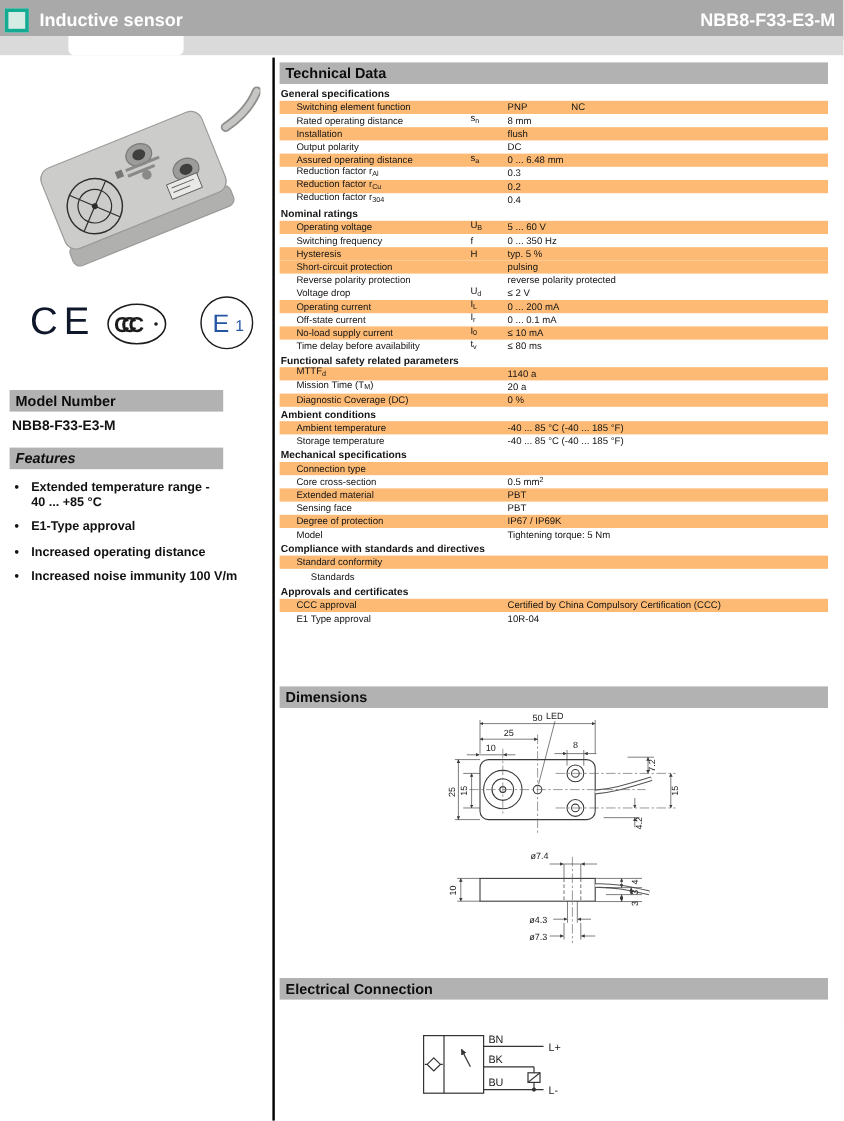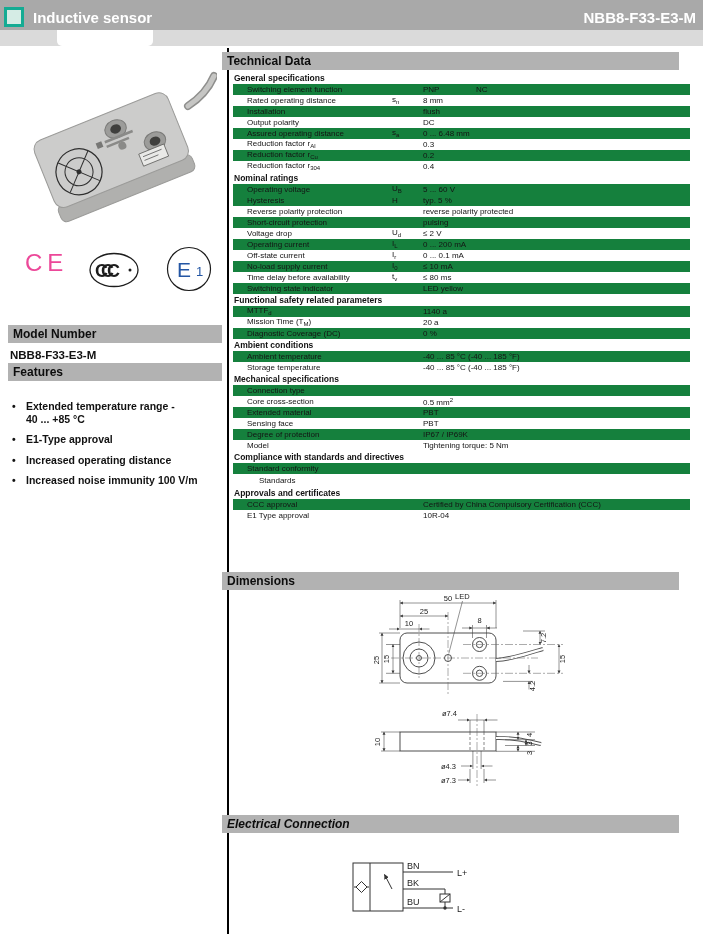--- a/index.html
+++ b/index.html
@@ -9,39 +9,39 @@
   
   .top-bar { position:absolute; left:0; top:0; width:703px; height:34px; background:#a9a9a9; display:flex; align-items:center; }
   .logo-sq { width:20px; height:20px; margin-left:4px; background:#d5ece5; border:3px solid #14ab93; }
   .top-title { color:#fff; font-weight:bold; font-size:15px; margin-left:9px; }
   .top-model { margin-left:auto; margin-right:7px; color:#fff; font-weight:bold; font-size:15px; }
   .sub-strip { position:absolute; left:0; top:30px; width:703px; height:16px; background:#dadada; }
   .strip-tab { position:absolute; left:57px; top:30px; width:96px; height:16px; background:#fff; border-radius:0 0 5px 5px; }
 
   
   .sec-bar { position:absolute; height:18px; background:#b2b2b2; font-weight:bold; font-size:12px; color:#0d0d0d; padding:2px 5px; }
-  .bar-left { left:8px; width:214px; }
-  .bar-main { left:222px; width:457px; }
+  .bar-left { left:8px; width:178px; }
+  .bar-main { left:233px; width:457px; }
 
   
   .v-divider { position:absolute; left:227px; top:48px; width:2px; height:886px; background:#000; }
 
   
   .model-value { position:absolute; left:10px; top:349px; font-weight:bold; font-size:11.5px; }
   .features-list { position:absolute; left:12px; top:400px; width:212px; }
   .feat { display:flex; margin-bottom:8px; font-weight:bold; font-size:10.5px; line-height:12.5px; }
   .blt { width:14px; flex:0 0 14px; }
   .ftx { white-space:pre-line; }
   .cert { position:absolute; }
 
   
   .tbl { position:absolute; left:233px; top:72px; width:457px; font-size:8px; color:#141414; }
   .sec-sub { font-weight:bold; font-size:8.5px; height:12px; line-height:12px; padding-left:1px; }
   .spec-row { display:flex; height:11px; line-height:11px; align-items:center; }
-  .spec-row.stripe { background:#15803d; }
+  .spec-row.stripe { background:#fdba74; }
   .spec-row.multi { height:auto; }
   .spec-row.multi .c-val div { line-height:9.5px; }
   .spec-row.multi { padding:1px 0; }
   .c-label { flex:0 0 159px; padding-left:14px; overflow:hidden; white-space:nowrap; }
   .indent2 .c-label { padding-left:26px; }
   .c-sym { flex:0 0 31px; }
   .c-val { flex:1; position:relative; }
   .v2 { position:absolute; left:53px; top:0; }
   .tbl sub { font-size:6px; vertical-align:-1.5px; }
   .tbl sup { font-size:6px; vertical-align:2.5px; }
@@ -82,35 +82,35 @@
       <rect x="88" y="86" width="6" height="6" fill="#777775"></rect>
       <rect x="97" y="87" width="30" height="2.5" fill="#8a8a88"></rect>
       <rect x="97" y="92" width="24" height="2.5" fill="#8a8a88"></rect>
       <rect x="124" y="112" width="27" height="13" fill="#e9e9e7" stroke="#555553" stroke-width="0.7"></rect>
       <line x1="127" y1="116" x2="147" y2="116" stroke="#666" stroke-width="0.8"></line>
       <line x1="127" y1="120" x2="142" y2="120" stroke="#666" stroke-width="0.8"></line>
       <circle cx="112" cy="98" r="4" fill="#8a8a88"></circle>
     </g>
   </svg>
 
-  <div class="cert" style="left:25px; top:249px; font-size:24px; letter-spacing:5px; color:#ec4899;">CE</div>
+  <div class="cert" style="left:25px; top:249px; font-size:32px; letter-spacing:5px; color:#0f172a;">CE</div>
   <svg class="abs" style="left:88px; top:250px;" width="52" height="42" viewBox="0 0 52 42">
     <ellipse cx="26" cy="20" rx="24" ry="16.5" fill="none" stroke="#1c1c1c" stroke-width="1.3"></ellipse>
     <text x="7" y="27" font-size="18" font-weight="bold" letter-spacing="-7" fill="#1c1c1c">CCC</text>
     <circle cx="42" cy="20" r="1.5" fill="#1c1c1c"></circle>
   </svg>
   <svg class="abs" style="left:164px; top:244px;" width="50" height="50" viewBox="0 0 50 50">
     <circle cx="25" cy="25" r="21.5" fill="none" stroke="#1c1c1c" stroke-width="1.2"></circle>
     <text x="13" y="33" font-size="21" fill="#2456a4">E</text>
     <text x="32" y="32" font-size="13" fill="#2456a4">1</text>
   </svg>
 
   <div class="sec-bar bar-left" style="top:325px;">Model Number</div>
   <div class="model-value">NBB8-F33-E3-M</div>
-  <div class="sec-bar bar-left" style="top:363px;">Features</div>
+  <div class="sec-bar bar-left" style="top:373px;font-style:italic;">Features</div>
   <div class="features-list">
       <div class="feat">
         <span class="blt">•</span>
         <span class="ftx">Extended temperature range -
 40 ... +85 °C</span>
       </div>
       <div class="feat">
         <span class="blt">•</span>
         <span class="ftx">E1-Type approval</span>
       </div>
@@ -166,34 +166,39 @@
         <div class="c-label"><span>Reduction factor r</span><sub>304</sub></div>
         <div class="c-sym"></div>
         <div class="c-val"><span>0.4</span></div>
       </div>
       <div class="sec-sub">Nominal ratings</div>
       <div class="spec-row stripe">
         <div class="c-label"><span>Operating voltage</span></div>
         <div class="c-sym"><span>U</span><sub>B</sub></div>
         <div class="c-val"><span>5 ... 60 V</span></div>
       </div>
+      <div class="spec-row">
+        <div class="c-label"><span>Switching frequency</span></div>
+        <div class="c-sym"><span>f</span></div>
+        <div class="c-val"><span>0 ... 350 Hz</span></div>
+      </div>
       <div class="spec-row stripe">
         <div class="c-label"><span>Hysteresis</span></div>
         <div class="c-sym"><span>H</span></div>
         <div class="c-val"><span>typ. 5  %</span></div>
       </div>
+      <div class="spec-row stripe">
+        <div class="c-label"><span>Short-circuit protection</span></div>
+        <div class="c-sym"></div>
+        <div class="c-val"><span>pulsing</span></div>
+      </div>
       <div class="spec-row">
         <div class="c-label"><span>Reverse polarity protection</span></div>
         <div class="c-sym"></div>
         <div class="c-val"><span>reverse polarity protected</span></div>
-      </div>
-      <div class="spec-row stripe">
-        <div class="c-label"><span>Short-circuit protection</span></div>
-        <div class="c-sym"></div>
-        <div class="c-val"><span>pulsing</span></div>
       </div>
       <div class="spec-row">
         <div class="c-label"><span>Voltage drop</span></div>
         <div class="c-sym"><span>U</span><sub>d</sub></div>
         <div class="c-val"><span>≤ 2 V</span></div>
       </div>
       <div class="spec-row stripe">
         <div class="c-label"><span>Operating current</span></div>
         <div class="c-sym"><span>I</span><sub>L</sub></div>
         <div class="c-val"><span>0 ... 200 mA</span></div>
@@ -205,25 +210,20 @@
       </div>
       <div class="spec-row stripe">
         <div class="c-label"><span>No-load supply current</span></div>
         <div class="c-sym"><span>I</span><sub>0</sub></div>
         <div class="c-val"><span>≤ 10 mA</span></div>
       </div>
       <div class="spec-row">
         <div class="c-label"><span>Time delay before availability</span></div>
         <div class="c-sym"><span>t</span><sub>v</sub></div>
         <div class="c-val"><span>≤ 80 ms</span></div>
-      </div>
-      <div class="spec-row stripe">
-        <div class="c-label"><span>Switching state indicator</span></div>
-        <div class="c-sym"></div>
-        <div class="c-val"><span>LED yellow</span></div>
       </div>
       <div class="sec-sub">Functional safety related parameters</div>
       <div class="spec-row stripe">
         <div class="c-label"><span>MTTF</span><sub>d</sub></div>
         <div class="c-sym"></div>
         <div class="c-val"><span>1140 a</span></div>
       </div>
       <div class="spec-row">
         <div class="c-label"><span>Mission Time (T</span><sub>M</sub><span>)</span></div>
         <div class="c-sym"></div>
@@ -404,21 +404,21 @@
       <text x="209" y="154">ø7.4</text>
       <text x="147" y="180" text-anchor="middle" transform="rotate(-90 147 180)">10</text>
       <text x="208" y="207">ø4.3</text>
       <text x="208" y="221">ø7.3</text>
       <text x="299" y="173" text-anchor="middle" transform="rotate(-90 299 173)">4</text>
       <text x="299" y="181.5" text-anchor="middle" transform="rotate(-90 299 181.5)">3</text>
       <text x="299" y="191" text-anchor="middle" transform="rotate(-90 299 191)">3</text>
     </g>
   </svg>
 
-  <div class="sec-bar bar-main" style="top:815px;font-style:italic;">Electrical Connection</div>
+  <div class="sec-bar bar-main" style="top:815px;">Electrical Connection</div>
   <svg class="abs" style="left:340px; top:843px;" width="280" height="90" viewBox="0 0 280 90">
     <defs>
       <marker id="ar2" viewBox="0 0 10 10" refX="9" refY="5" markerWidth="5" markerHeight="5" orient="auto">
         <path d="M0,0 L10,5 L0,10 z" fill="#333"></path>
       </marker>
     </defs>
     <g stroke="#333" stroke-width="1" fill="none">
       <rect x="13" y="20" width="50" height="48"></rect>
       <line x1="30" y1="20" x2="30" y2="68"></line>
       <polygon points="21.5,38.5 27,44 21.5,49.5 16,44"></polygon>

